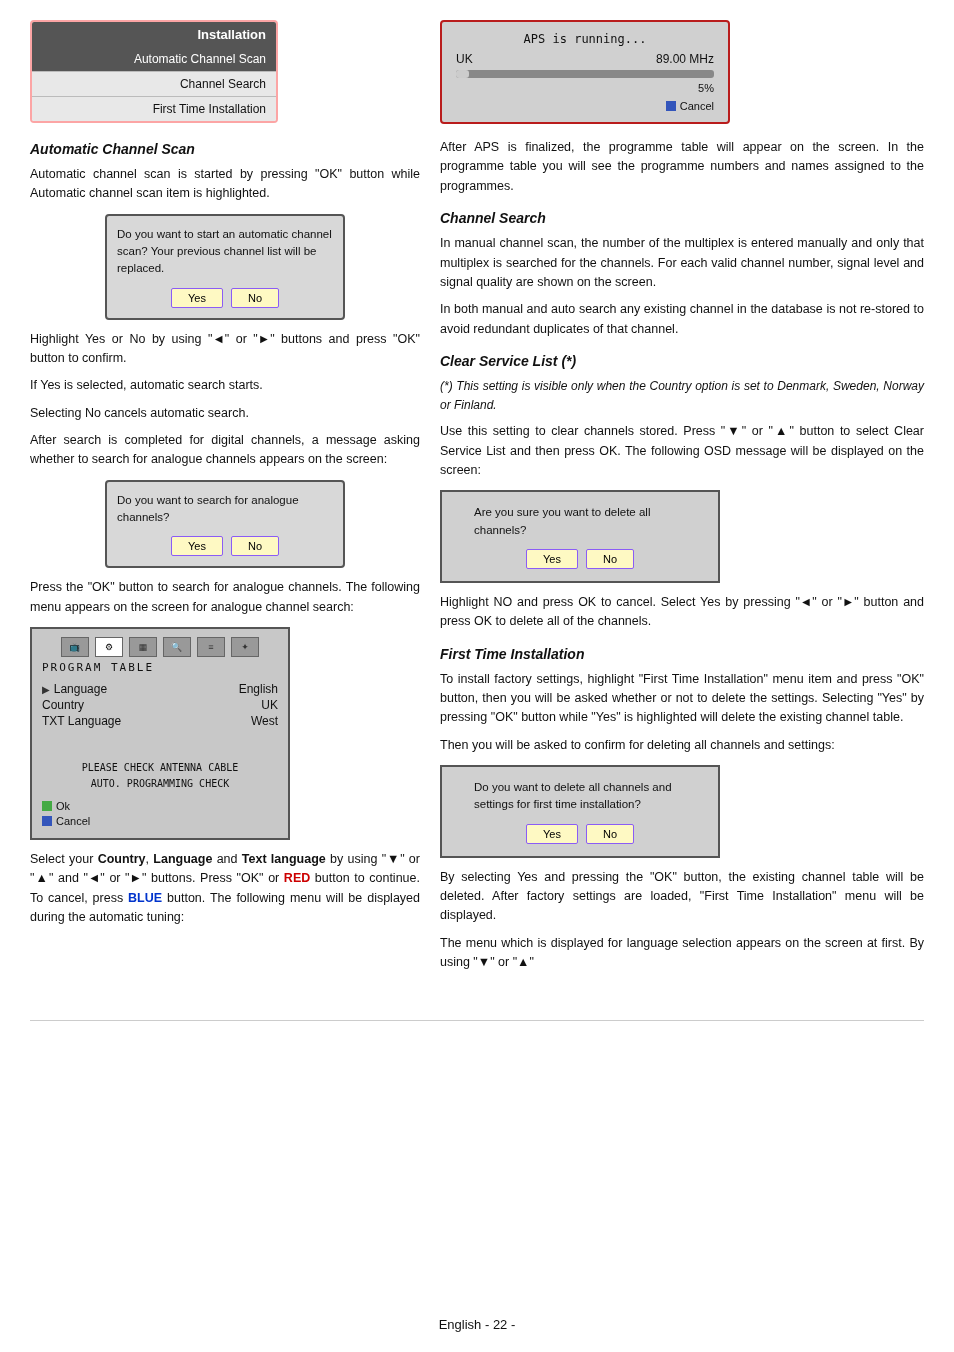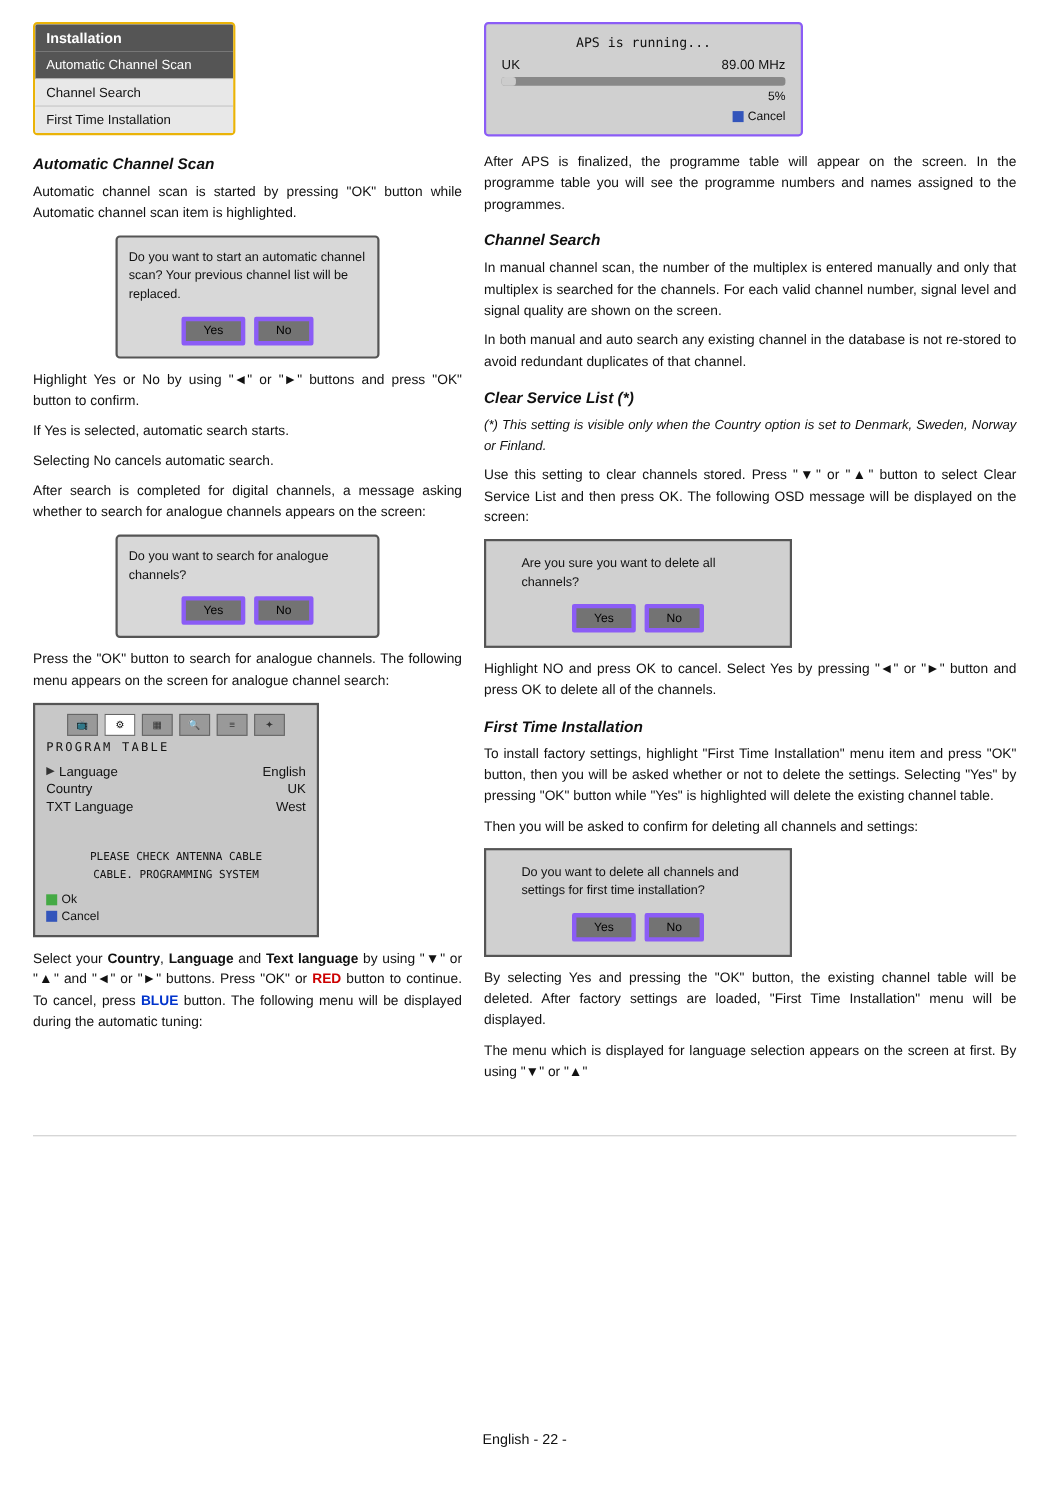--- a/index.html
+++ b/index.html
@@ -23,25 +23,26 @@
       width: 390px;
       flex-shrink: 0;
     }
 
     .right-col {
       flex: 1;
     }
 
     
     .install-menu {
-      border: 2px solid #eab308;
+      border: 2px solid #fca5a5;
       border-radius: 4px;
       overflow: hidden;
-      width: 184px;
+      width: 248px;
       margin-bottom: 18px;
+      text-align: right;
     }
 
     .install-menu-title {
       background: #555;
       color: #fff;
       padding: 5px 10px;
       font-size: 13px;
       font-weight: bold;
     }
 
@@ -100,31 +101,31 @@
       line-height: 1.5;
     }
 
     .dialog-buttons {
       display: flex;
       gap: 8px;
       justify-content: center;
     }
 
     .dialog-btn {
-      border: 4px solid #8b5cf6;
-      background: #737373;
+      border: 1px solid #8b5cf6;
+      background: #fef9c3;
       padding: 3px 16px;
       font-size: 11px;
       border-radius: 2px;
       cursor: pointer;
     }
 
     
     .aps-box {
-      border: 2px solid #8b5cf6;
+      border: 2px solid #b91c1c;
       border-radius: 4px;
       background: #d0d0d0;
       padding: 10px 14px;
       width: 290px;
       margin-bottom: 14px;
     }
 
     .aps-top-row {
       display: flex;
       justify-content: space-between;
@@ -263,21 +264,21 @@
       border: 2px solid #555;
       background: #d0d0d0;
       padding: 12px 32px;
       width: 280px;
       margin: 10px 0;
     }
 
     
     .footer {
       position: absolute;
-      bottom: 36px;
+      bottom: 20px;
       width: 100%;
       text-align: center;
       font-size: 13px;
     }
 
     .footnote-italic {
       font-style: italic;
       font-size: 12px;
     }
 
@@ -359,21 +360,21 @@
 
       <div class="prog-table-row">
         <span>TXT Language</span>
         <span>West</span>
       </div>
 
       <div class="prog-spacer"></div>
 
       <div class="prog-antenna-msg">
         <span>PLEASE CHECK ANTENNA CABLE</span><br>
-        <span>CABLE. PROGRAMMING SYSTEM</span>
+        <span>AUTO. PROGRAMMING CHECK</span>
       </div>
 
       <div class="prog-ok-row">
         <span class="color-square green"></span>
         <span>Ok</span>
       </div>
       <div class="prog-ok-row">
         <span class="color-square blue"></span>
         <span>Cancel</span>
       </div>

